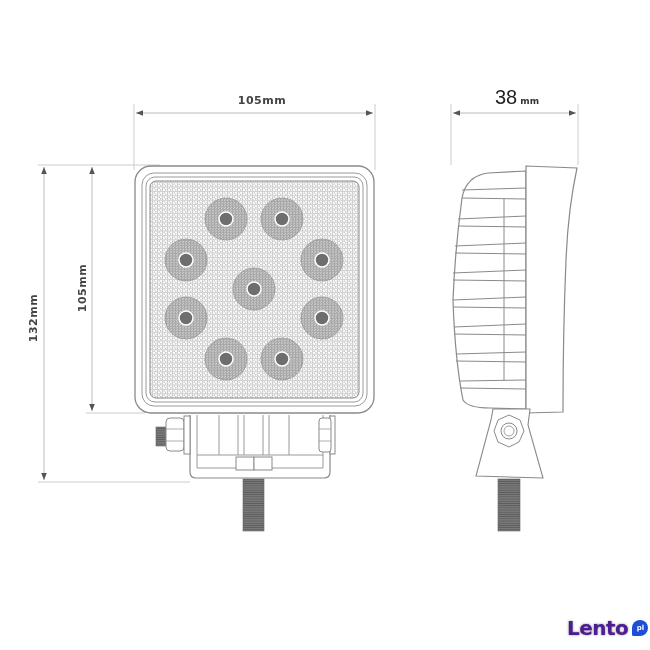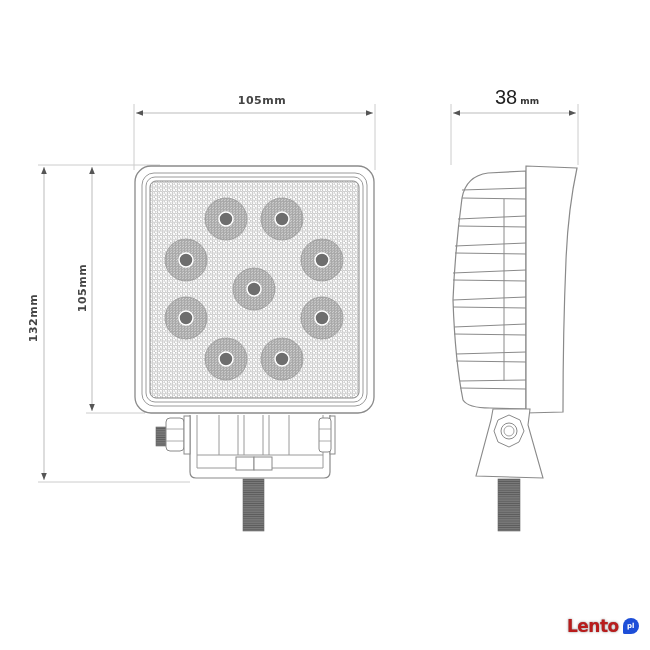--- a/index.html
+++ b/index.html
@@ -2,21 +2,21 @@
 <html><head>
   <meta charset="utf-8">
   <style>
     html, body { margin: 0; padding: 0; background: #ffffff; }
     body { width: 650px; height: 650px; position: relative; overflow: hidden; font-family: "DejaVu Sans", sans-serif; }
     svg { position: absolute; left: 0; top: 0; }
     .dim-text { font-family: "DejaVu Sans", sans-serif; font-weight: bold; fill: #444444; font-size: 11px; letter-spacing: 0.5px; }
     .dim-text-big { font-family: "Liberation Sans", sans-serif; fill: #222222; font-size: 20px; }
     .dim-text-small { font-family: "DejaVu Sans", sans-serif; font-weight: bold; fill: #333333; font-size: 9px; }
     .watermark { position: absolute; left: 567px; top: 616px; display: flex; align-items: center; gap: 4px; }
-    .watermark-text { font-family: "DejaVu Sans", sans-serif; font-weight: bold; font-size: 17px; color: #b91c1c; text-shadow: 0 0 3px rgba(0,0,0,0.35), 0 0 1px rgba(0,0,0,0.3); letter-spacing: -0.5px; }
+    .watermark-text { font-family: "DejaVu Sans", sans-serif; font-weight: bold; font-size: 20px; color: #4c1d95; text-shadow: 0 0 3px rgba(0,0,0,0.35), 0 0 1px rgba(0,0,0,0.3); letter-spacing: -0.5px; }
     .watermark-badge { width: 16px; height: 16px; border-radius: 50% 50% 50% 10%; background: #1d4ed8; color: #ffffff; font-size: 7px; font-weight: bold; display: flex; align-items: center; justify-content: center; font-family: "DejaVu Sans", sans-serif; }
   </style>
 </head>
 <body>
 
 <svg width="650" height="650" viewBox="0 0 650 650" xmlns="http://www.w3.org/2000/svg">
   <defs>
     <pattern id="hexmesh" width="5" height="4.4" patternUnits="userSpaceOnUse">
       <rect width="5" height="4.4" fill="#ffffff"></rect>
       <circle cx="1.25" cy="1.1" r="1.25" fill="none" stroke="#9a9a9a" stroke-width="0.6"></circle>

